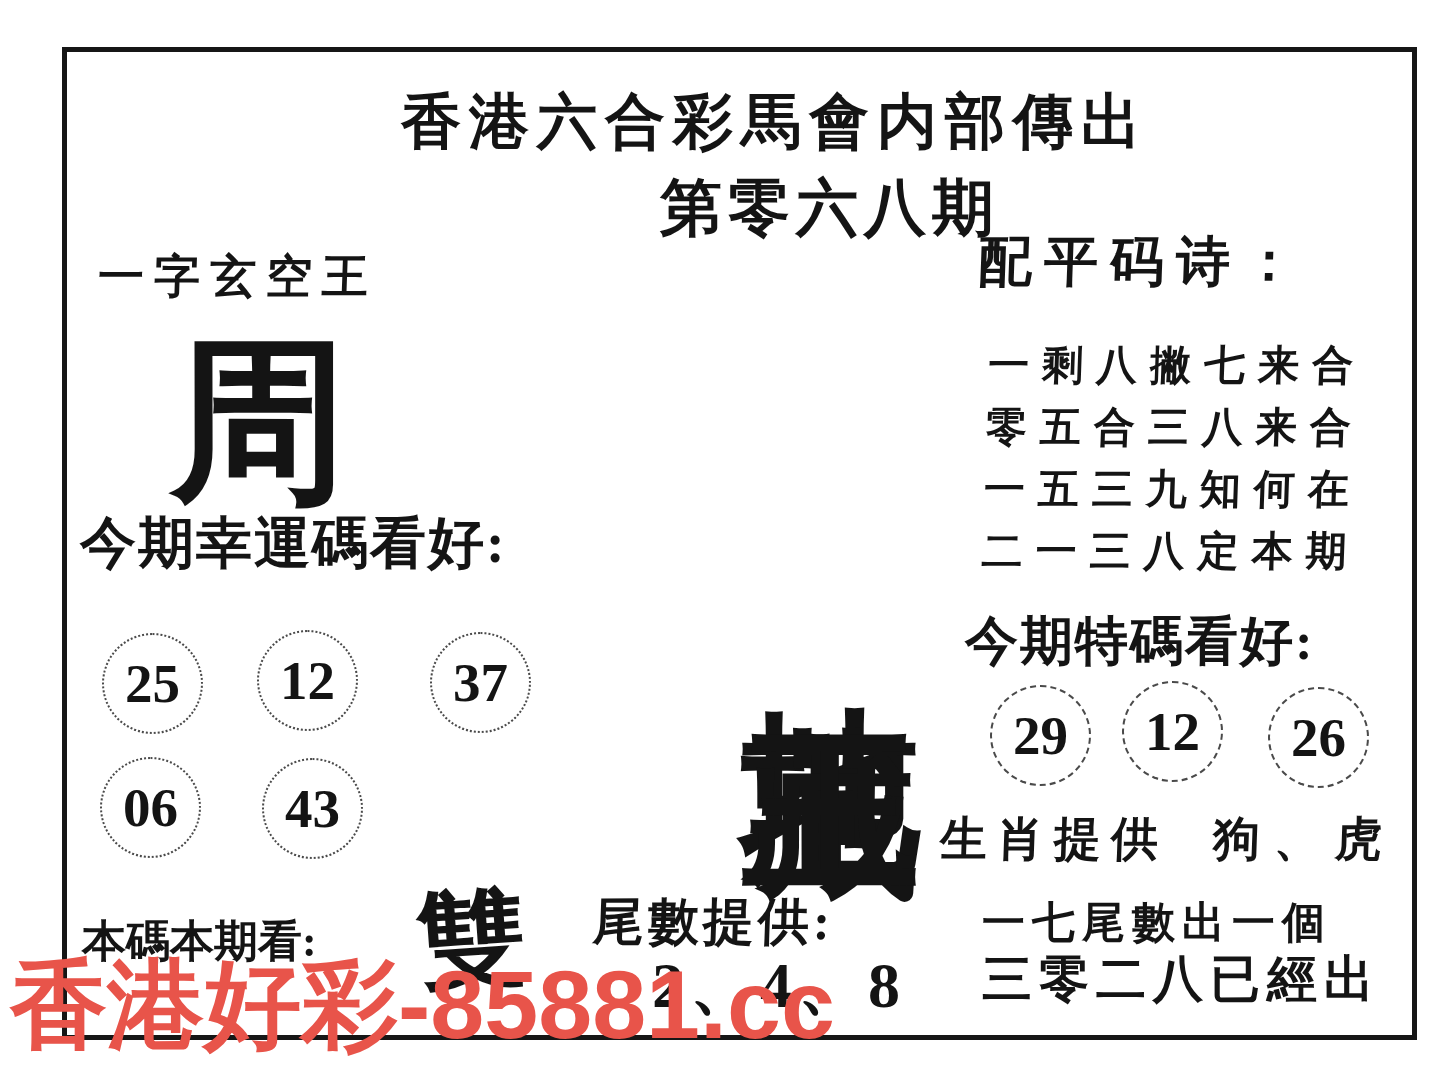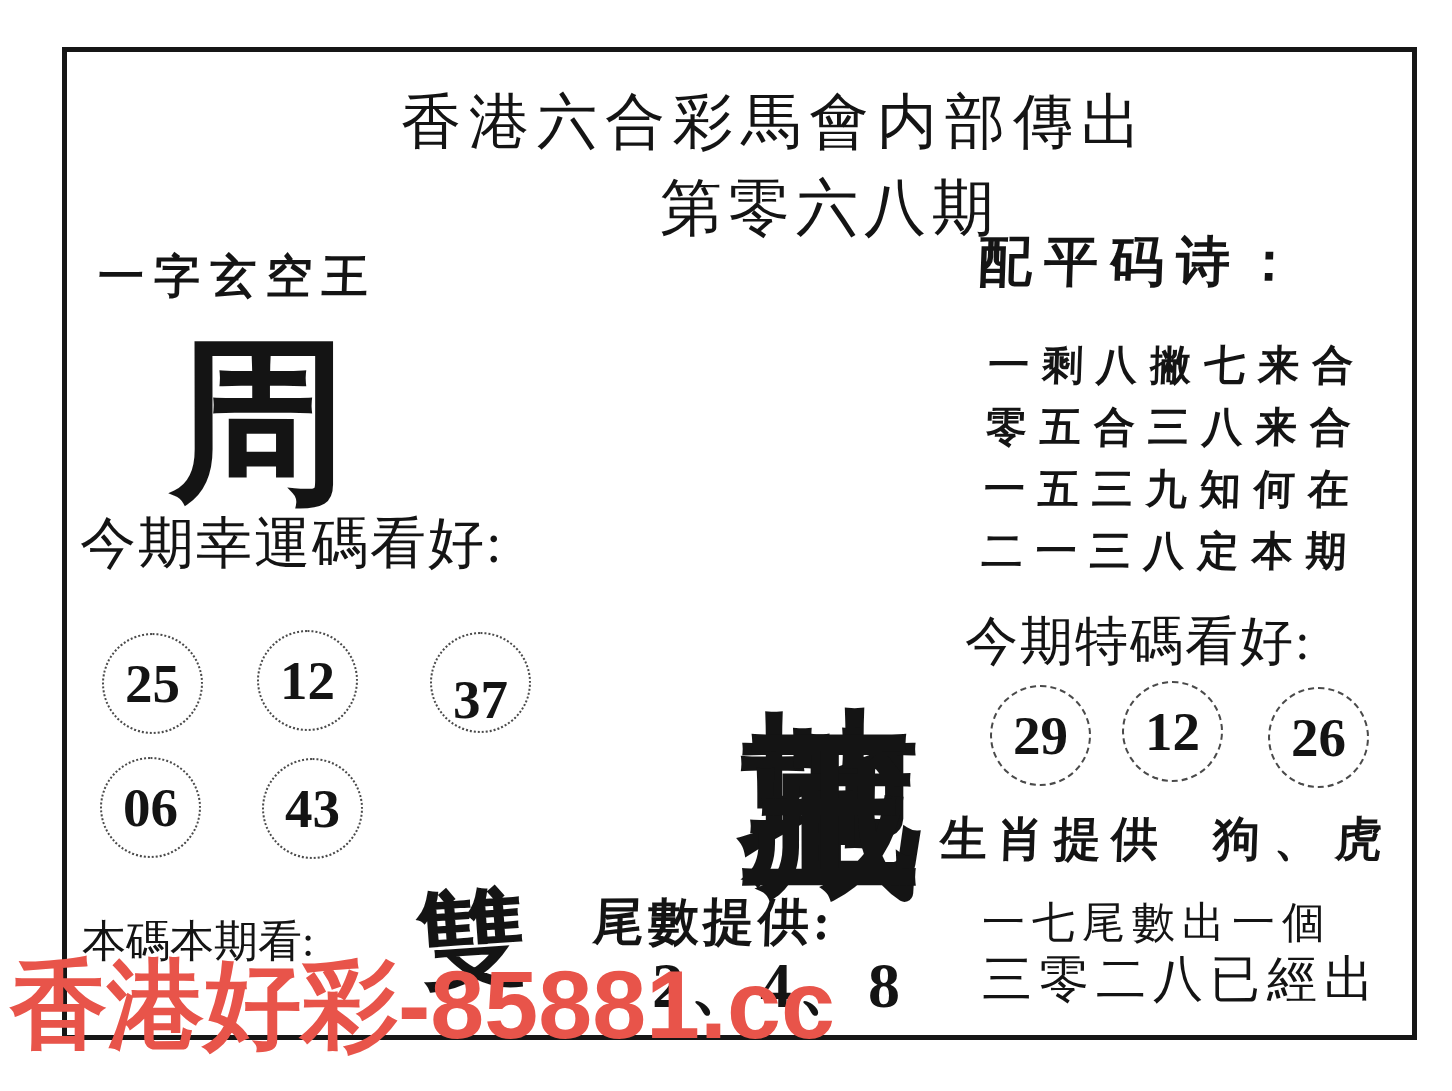--- a/index.html
+++ b/index.html
@@ -10,21 +10,21 @@
     color:#141414;
     overflow:hidden;
     position:relative;
   }
   .page{position:relative;width:1452px;height:1091px;background:#fff;}
   .card-border{
     position:absolute;left:62px;top:47px;width:1345px;height:983px;
     border:5px solid #161616;
   }
   .abs{position:absolute;white-space:nowrap;}
-  .print{font-family:"Liberation Serif", serif;font-weight:400;}
+  .print{font-family:"Liberation Serif", serif;font-weight:700;}
   .hand{font-family:"Liberation Serif", serif;font-weight:600;transform:skewX(-2deg);}
   .header-line1{left:310px;top:82px;width:930px;text-align:center;font-size:60px;letter-spacing:8px;}
   .issue-line{left:440px;top:166px;width:560px;text-align:right;font-size:62px;letter-spacing:6px;}
   .king-label{left:98px;top:246px;font-size:46px;letter-spacing:10px;}
   .big-zhou{left:170px;top:334px;font-size:178px;font-weight:900;line-height:1;}
   .lucky-heading{left:80px;top:506px;font-size:56px;letter-spacing:2px;}
   .circle{
     position:absolute;width:97px;height:97px;border-radius:50%;
     border:2px dotted #4a4a4a;
     display:flex;align-items:center;justify-content:center;
@@ -66,21 +66,21 @@
   <div class="abs hand king-label">一字玄空王</div>
   <div class="abs print big-zhou">周</div>
   <div class="abs print lucky-heading">今期幸運碼看好:</div>
 
   <div class="circle" style="left:102px;top:633px;">
     <span>25</span>
   </div>
   <div class="circle" style="left:257px;top:630px;">
     <span>12</span>
   </div>
-  <div class="circle" style="left:430px;top:632px;align-items:flex-end;">
+  <div class="circle" style="left:430px;top:632px;">
     <span>37</span>
   </div>
   <div class="circle" style="left:100px;top:757px;">
     <span>06</span>
   </div>
   <div class="circle" style="left:262px;top:758px;">
     <span>43</span>
   </div>
 
   <div class="abs print main-code-label">本碼本期看:</div>

